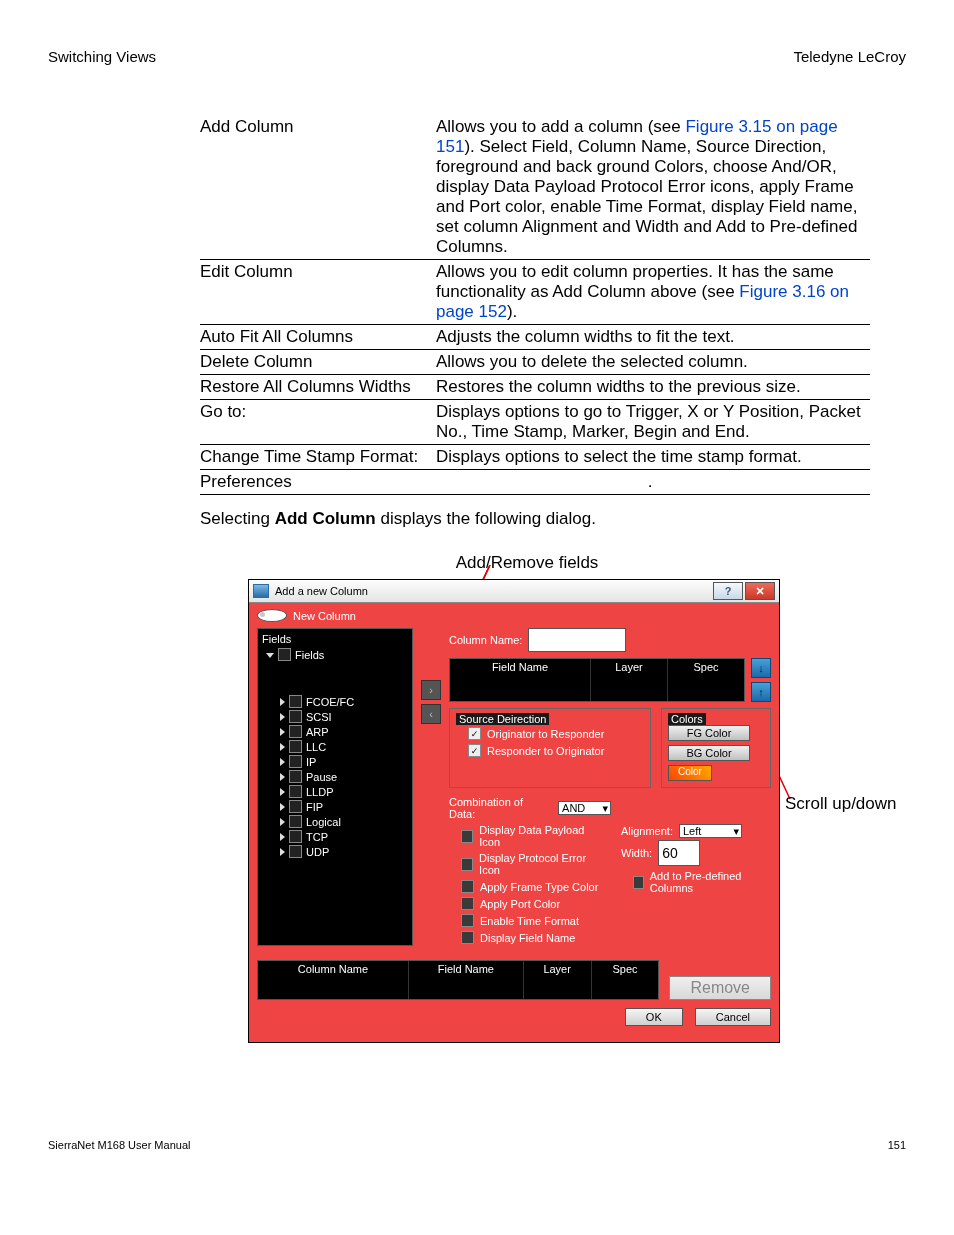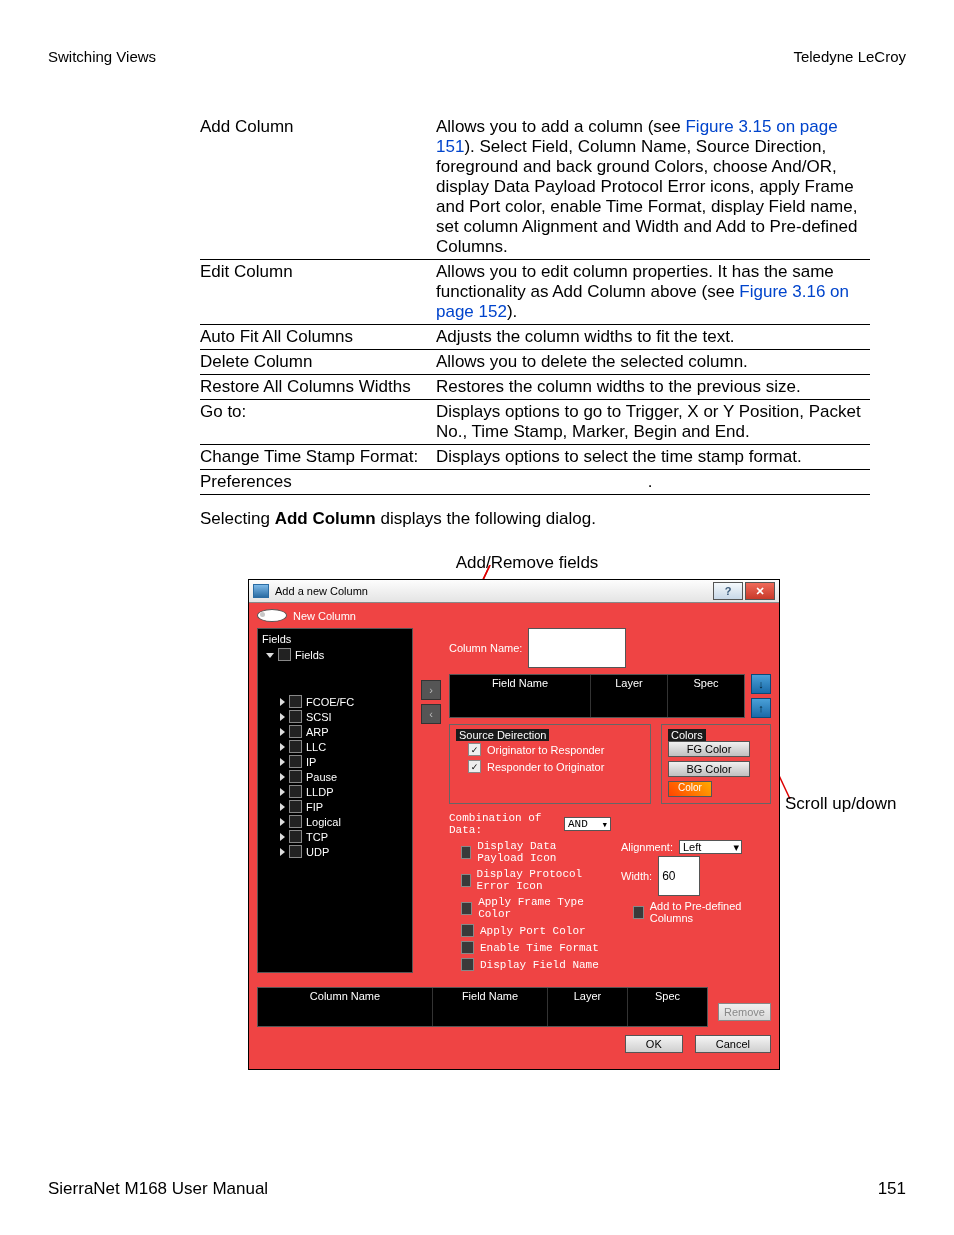--- a/index.html
+++ b/index.html
@@ -207,53 +207,52 @@
   }
   .color-swatch {
     width:42px;height:14px;
     background:linear-gradient(45deg,#ff4400,#ffaa00);
     border:1px solid #555;
     text-align:center;color:#fff;font-size:10px;
   }
   .inline { display:flex; align-items:center; gap:6px; color:#fff; margin:2px 0;}
   .inp {
     background:#fff;color:#000;border:1px solid #555;
-    font-size:12px;padding:12px 3px;
+    font-size:14px;padding:4px 3px;
   }
   .sel {
     background:#fff;color:#000;border:1px solid #555;
     font-size:11px;padding:0 14px 0 3px;
     position:relative;
   }
   .sel::after{content:"▾"; position:absolute; right:2px; top:0;}
   .bottom-section { padding: 0 8px 8px 8px;}
   .pdc-table {
     border:1px solid #555;background:#000;color:#fff;
     display:flex; margin-top:6px;
   }
-  .pdc-table .hcell{ padding:2px 22px; border-right:1px solid #333; text-align:center;}
+  .pdc-table .hcell{ padding:2px 10px; border-right:1px solid #333; text-align:center;}
   .btn-row { display:flex; justify-content:flex-end; gap:12px; padding:8px 0;}
   .std-btn {
     background: linear-gradient(#f5f5f5,#cfcfcf);
     border:1px solid #555;
     color:#000;
     padding: 2px 20px;
     font-size:11px;
   }
   .disabled-btn {
     background: linear-gradient(#f0f0f0,#d8d8d8);
     border:1px solid #888;
     color:#888;
-    padding: 2px 5px;
-    font-size:11px;
+    padding: 2px 20px;
+    font-size:16px;
   }
   .footer-row {
     display:flex; justify-content:space-between;
-    font-size:17px;
-    margin-top: 40px;
+    font-size:11px;
   }
 </style>
 </head>
 <body>
 
 <div class="page">
   <div class="header-row">
     <span>Switching Views</span>
     <span>Teledyne LeCroy</span>
   </div>
@@ -436,21 +435,21 @@
             </div>
             <div class="fieldset" style="width:96px;">
               <div class="legend">Colors</div>
               <div class="mini-btn">FG Color</div>
               <div class="mini-btn">BG Color</div>
               <div class="color-swatch">Color</div>
             </div>
           </div>
 
           <div style="display:flex;gap:10px;">
-            <div style="flex:1;font-family:Liberation Mono, monospace;">
+            <div style="flex:1;">
               <div class="inline">
                 <span>Combination of Data:</span>
                 <span class="sel" style="width:34px;">AND</span>
               </div>
               <div id="check-list">
                   <div class="chk-row">
                     <span class="chk grayed"></span>
                     <span>Display Data Payload Icon</span>
                   </div>
                   <div class="chk-row">

